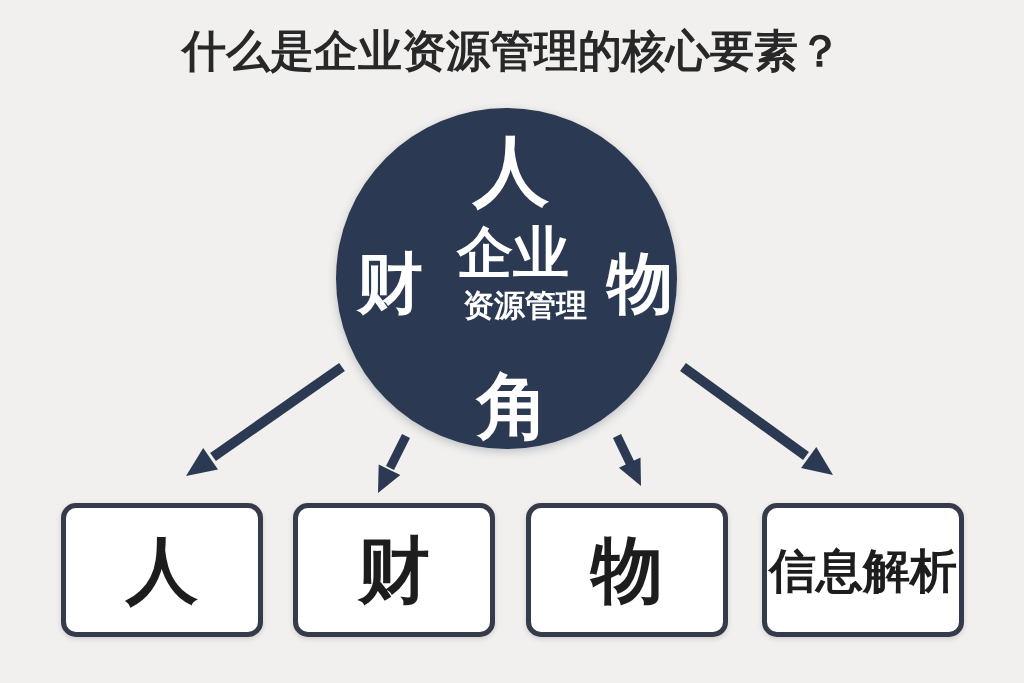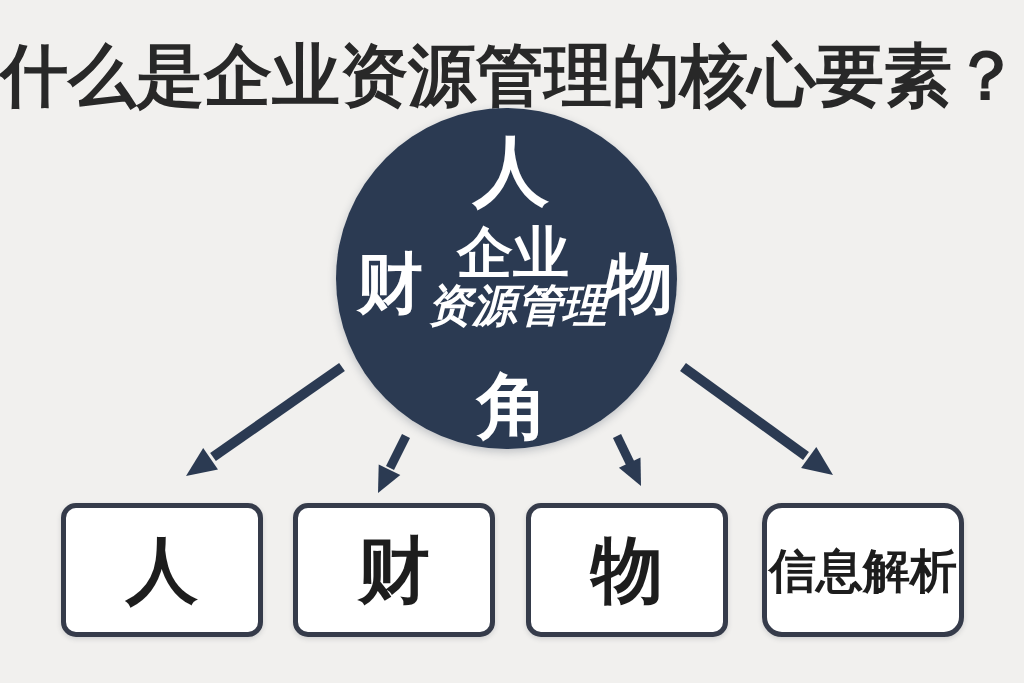--- a/index.html
+++ b/index.html
@@ -20,27 +20,26 @@
     overflow:hidden;
   }
   .stage{
     position:relative;
     width:1024px;height:683px;
     background:var(--background);
   }
   .title{
     position:absolute;
     top:22px;left:0;width:1024px;
-    text-align:left;
-    font-size:68px;
+    text-align:center;
+    font-size:44px;
     font-weight:900;
     letter-spacing:0px;
     color:var(--title-text);
     white-space:nowrap;
-    margin-top:9px;
   }
   .circle{
     position:absolute;
     left:336px;top:108px;
     width:341px;height:341px;
     border-radius:50%;
     background:var(--circle);
     box-shadow:0 3px 8px rgba(40,50,70,0.25);
   }
   .circle span{
@@ -49,21 +48,21 @@
     font-weight:900;
     transform:translate(-50%,-50%);
     white-space:nowrap;
     line-height:1;
   }
   .c-top   {left:175px;top:63px; font-size:76px;}
   .c-left  {left:54px; top:176px;font-size:66px;}
   .c-right {left:304px;top:176px;font-size:66px;}
   .c-bottom{left:177px;top:298px;font-size:72px;}
   .c-line1 {left:177px;top:145px;font-size:56px;}
-  .c-line2 {left:181px;top:197px;font-size:45px;font-style:italic;}
+  .c-line2 {left:189px;top:197px;font-size:31px;}
   .arrows{
     position:absolute;left:0;top:0;width:1024px;height:683px;
     pointer-events:none;
   }
   .arrows line{stroke:var(--arrow);}
   .arrows polygon{fill:var(--arrow);}
   .box{
     position:absolute;
     top:503px;
     width:202px;height:134px;
@@ -75,21 +74,21 @@
   }
   .box .label{
     color:var(--box-text);
     font-weight:900;
     line-height:1;
     white-space:nowrap;
   }
   .box-1{left:61px;}
   .box-2{left:293px;}
   .box-3{left:526px;}
-  .box-4{left:762px;border-radius:20px;}
+  .box-4{left:762px;}
   .big   .label{font-size:72px;}
   .small .label{font-size:47px;}
 </style>
 </head>
 <body>
 
 <div class="stage">
 
   <div class="title">什么是企业资源管理的核心要素？</div>
 

